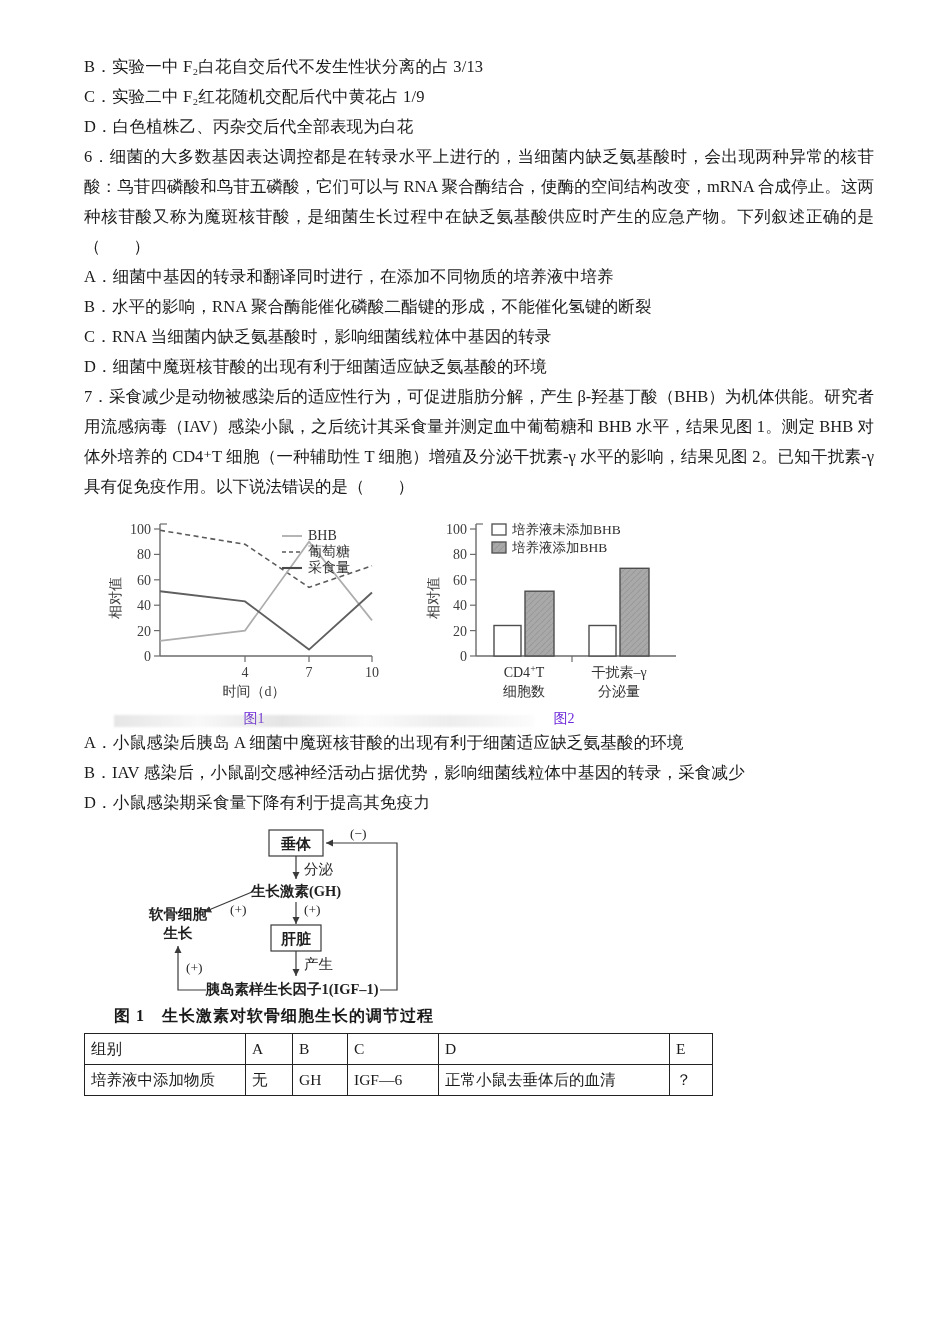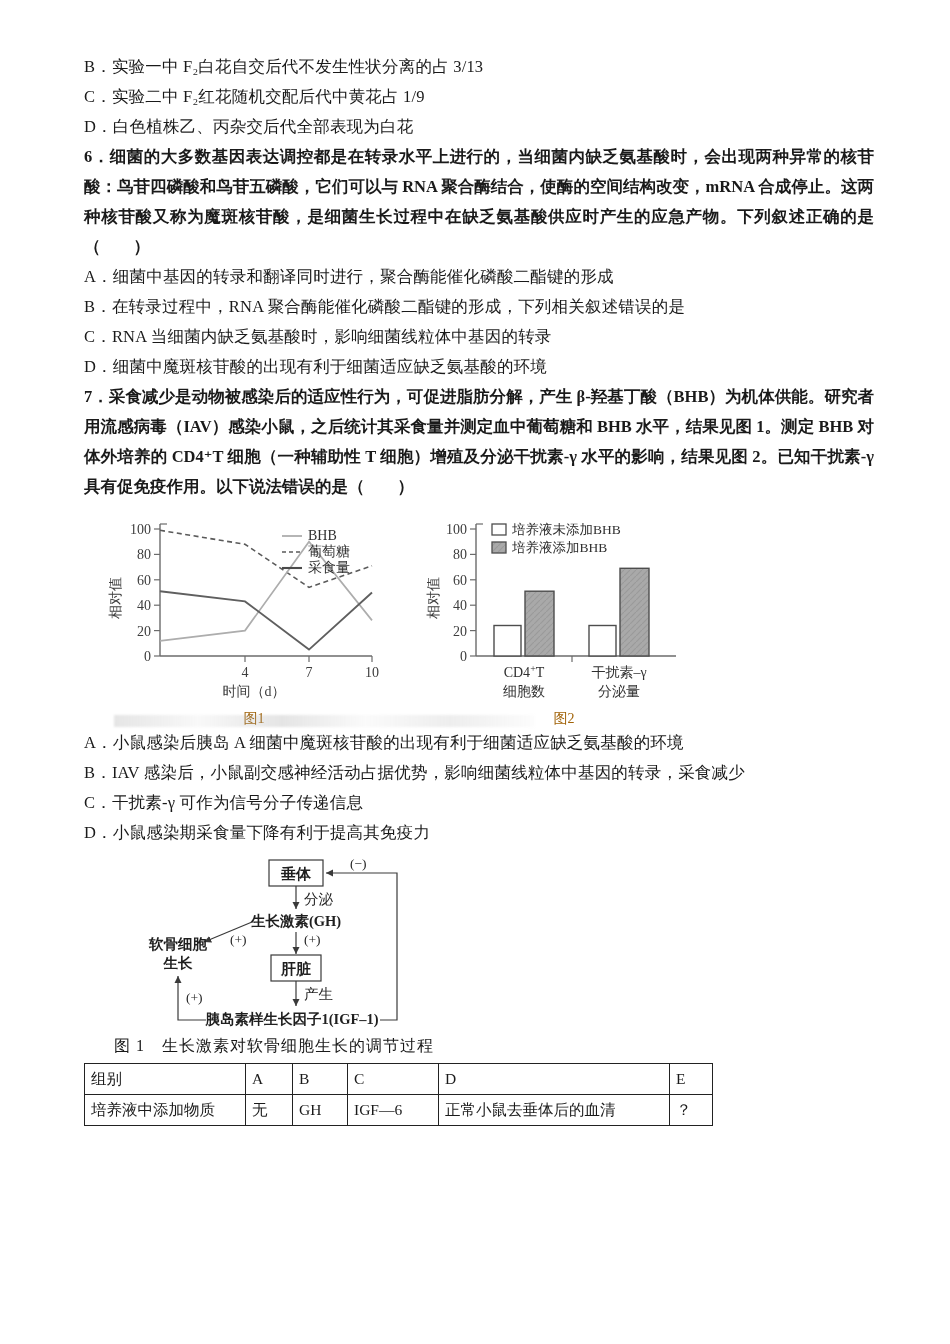--- a/index.html
+++ b/index.html
@@ -28,36 +28,35 @@
     font-size: 16.5px;
     line-height: 30px;
     letter-spacing: 0.2px;
     white-space: nowrap;
   }
   .para {
     font-size: 16.5px;
     line-height: 30px;
     text-align: justify;
     text-justify: inter-ideograph;
-    font-weight: bold;
   }
 
   
   .fig-row-7 {
     position: relative;
     height: 218px;
     margin-top: 8px;
   }
   .fig1-wrap { position: absolute; left: 20px; top: 0; width: 300px; height: 215px; }
   .fig2-wrap { position: absolute; left: 330px; top: 0; width: 300px; height: 215px; }
   .fig-caption {
     text-align: center;
     font-size: 14px;
     margin-top: -4px;
-    color: #a16207;
+    color: #6d28d9;
   }
   .smudge {
     position: absolute;
     left: 30px; top: 205px;
     width: 420px; height: 12px;
     background: linear-gradient(90deg,
       rgba(170,170,170,.30) 0%, rgba(200,200,200,.12) 20%,
       rgba(160,160,160,.28) 40%, rgba(210,210,210,.10) 60%,
       rgba(175,175,175,.22) 80%, rgba(215,215,215,.08) 100%);
     filter: blur(1.2px);
@@ -68,21 +67,21 @@
     position: relative;
     width: 470px;
     height: 180px;
     margin-left: 48px;
     margin-top: 6px;
   }
   .fig1-cap-8 {
     font-size: 16px;
     margin-left: 30px;
     margin-top: 2px;
-    font-weight: normal;
+    font-weight: bold;
     letter-spacing: 1px;
   }
 
   
   table.exp {
     border-collapse: collapse;
     margin-top: 6px;
     font-size: 15.5px;
     font-family: "Liberation Serif", serif;
   }
@@ -106,22 +105,22 @@
 <body>
 
 <div class="page">
   <div class="content">
 
     <div class="line">B．实验一中 F₂白花自交后代不发生性状分离的占 3/13</div>
     <div class="line">C．实验二中 F₂红花随机交配后代中黄花占 1/9</div>
     <div class="line">D．白色植株乙、丙杂交后代全部表现为白花</div>
 
     <div class="para">6．细菌的大多数基因表达调控都是在转录水平上进行的，当细菌内缺乏氨基酸时，会出现两种异常的核苷酸：鸟苷四磷酸和鸟苷五磷酸，它们可以与 RNA 聚合酶结合，使酶的空间结构改变，mRNA 合成停止。这两种核苷酸又称为魔斑核苷酸，是细菌生长过程中在缺乏氨基酸供应时产生的应急产物。下列叙述正确的是（　　）</div>
-    <div class="line">A．细菌中基因的转录和翻译同时进行，聚合酶能催化磷酸二酯键的形成</div>
-    <div class="line">B．在转录过程中，RNA 聚合酶能催化磷酸二酯键的形成，下列相关叙述错误的是</div>
+    <div class="line">A．细菌中基因的转录和翻译同时进行，在添加不同物质的培养液中培养</div>
+    <div class="line">B．水平的影响，RNA 聚合酶能催化磷酸二酯键的形成，不能催化氢键的断裂</div>
     <div class="line">C．RNA 当细菌内缺乏氨基酸时，影响细菌线粒体中基因的转录</div>
     <div class="line">D．细菌中魔斑核苷酸的出现有利于细菌适应缺乏氨基酸的环境</div>
 
     <div class="para">7．采食减少是动物被感染后的适应性行为，可促进脂肪分解，产生 β-羟基丁酸（BHB）为机体供能。研究者用流感病毒（IAV）感染小鼠，之后统计其采食量并测定血中葡萄糖和 BHB 水平，结果见图 1。测定 BHB 对体外培养的 CD4⁺T 细胞（一种辅助性 T 细胞）增殖及分泌干扰素-γ 水平的影响，结果见图 2。已知干扰素-γ 具有促免疫作用。以下说法错误的是（　　）</div>
 
     <div class="fig-row-7">
 
       <div class="fig1-wrap">
         <svg width="300" height="200" viewBox="0 0 300 200">
 
@@ -237,21 +236,20 @@
           </g>
         </svg>
         <div class="fig-caption">图2</div>
       </div>
 
       <div class="smudge"></div>
     </div>
 
     <div class="line">A．小鼠感染后胰岛 A 细菌中魔斑核苷酸的出现有利于细菌适应缺乏氨基酸的环境</div>
     <div class="line">B．IAV 感染后，小鼠副交感神经活动占据优势，影响细菌线粒体中基因的转录，采食减少</div>
-    <div class="line">C．干扰素-γ 可作为信号分子传递信息</div>
     <div class="line">D．小鼠感染期采食量下降有利于提高其免疫力</div>
 
 
     <div class="diagram-wrap">
       <svg width="470" height="180" viewBox="0 0 470 180">
         <defs>
           <marker id="arrow" markerWidth="7" markerHeight="7" refX="6" refY="3" orient="auto">
             <path d="M0,0 L6,3 L0,6 z" fill="#3a3a3a"></path>
           </marker>
         </defs>

